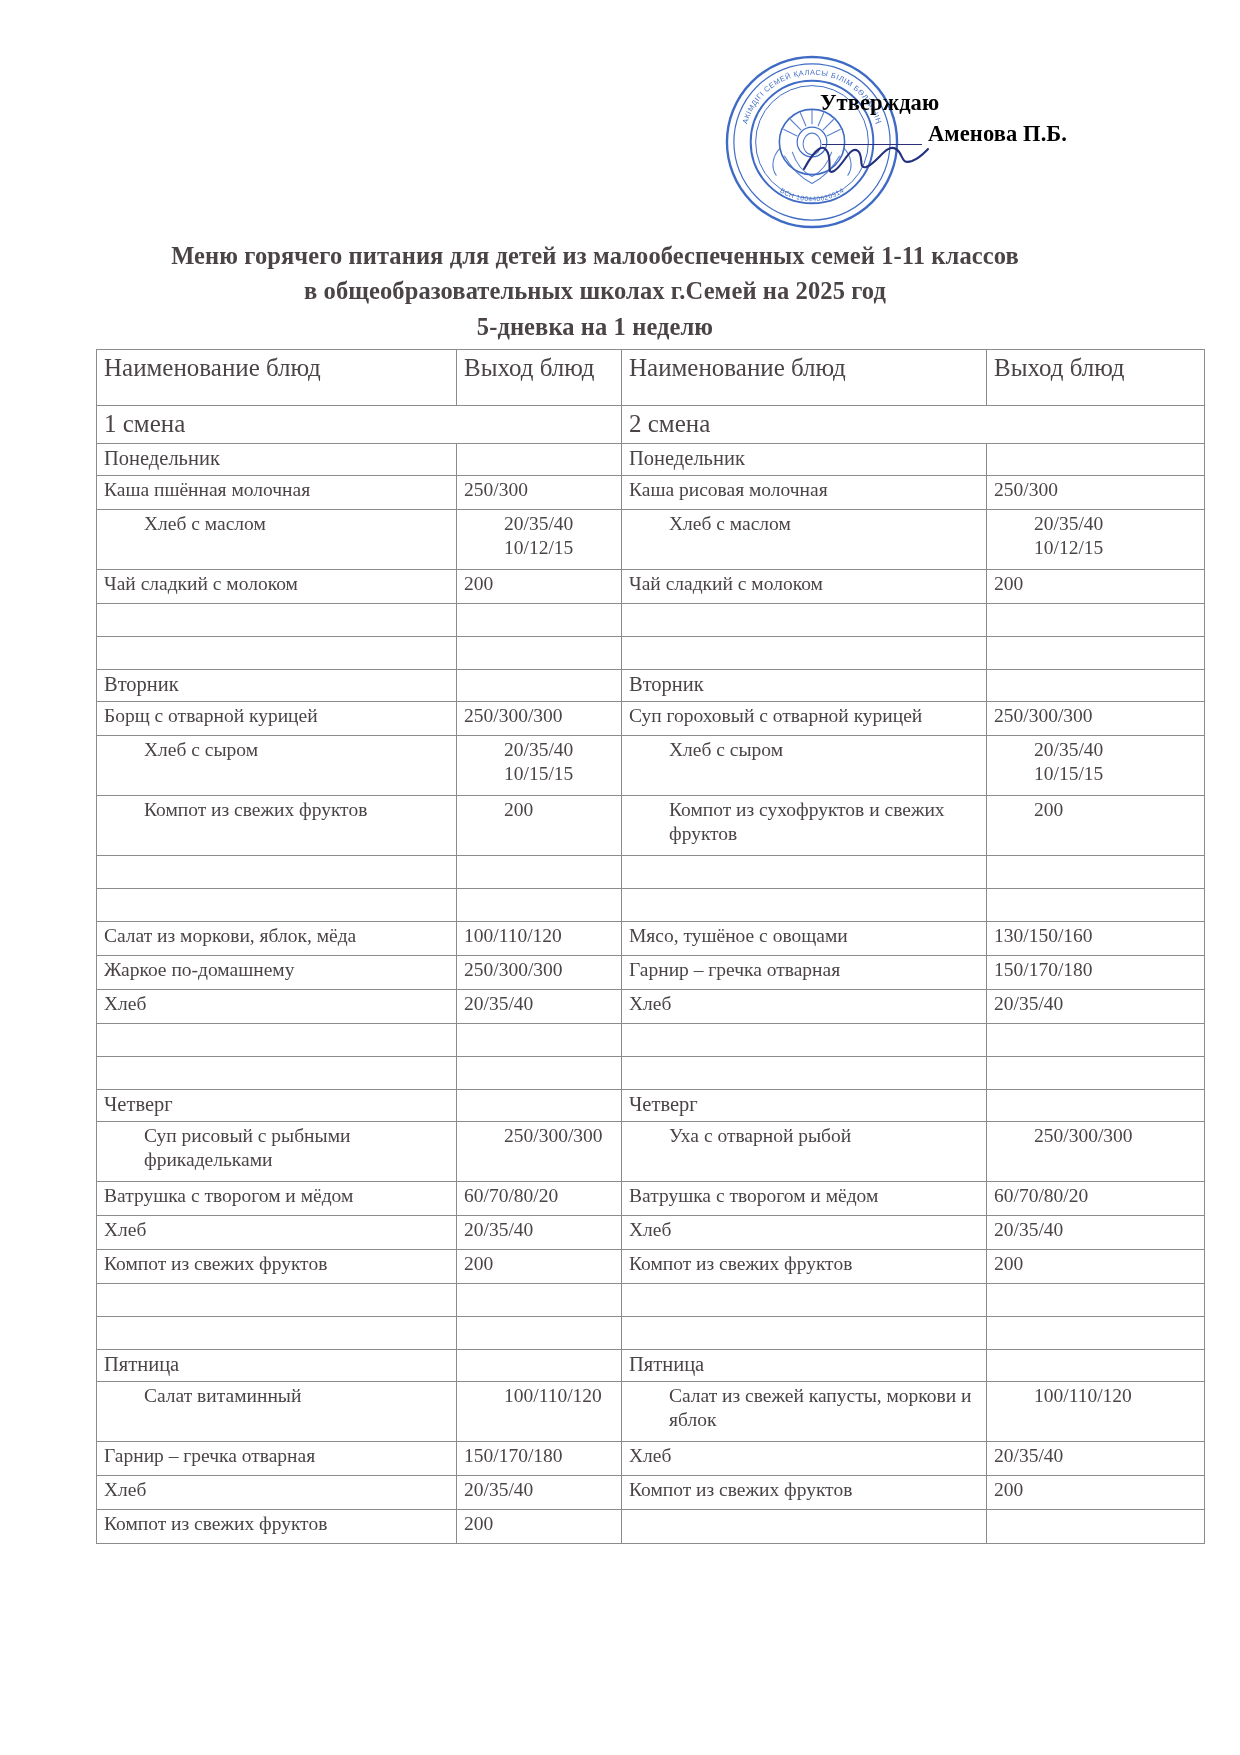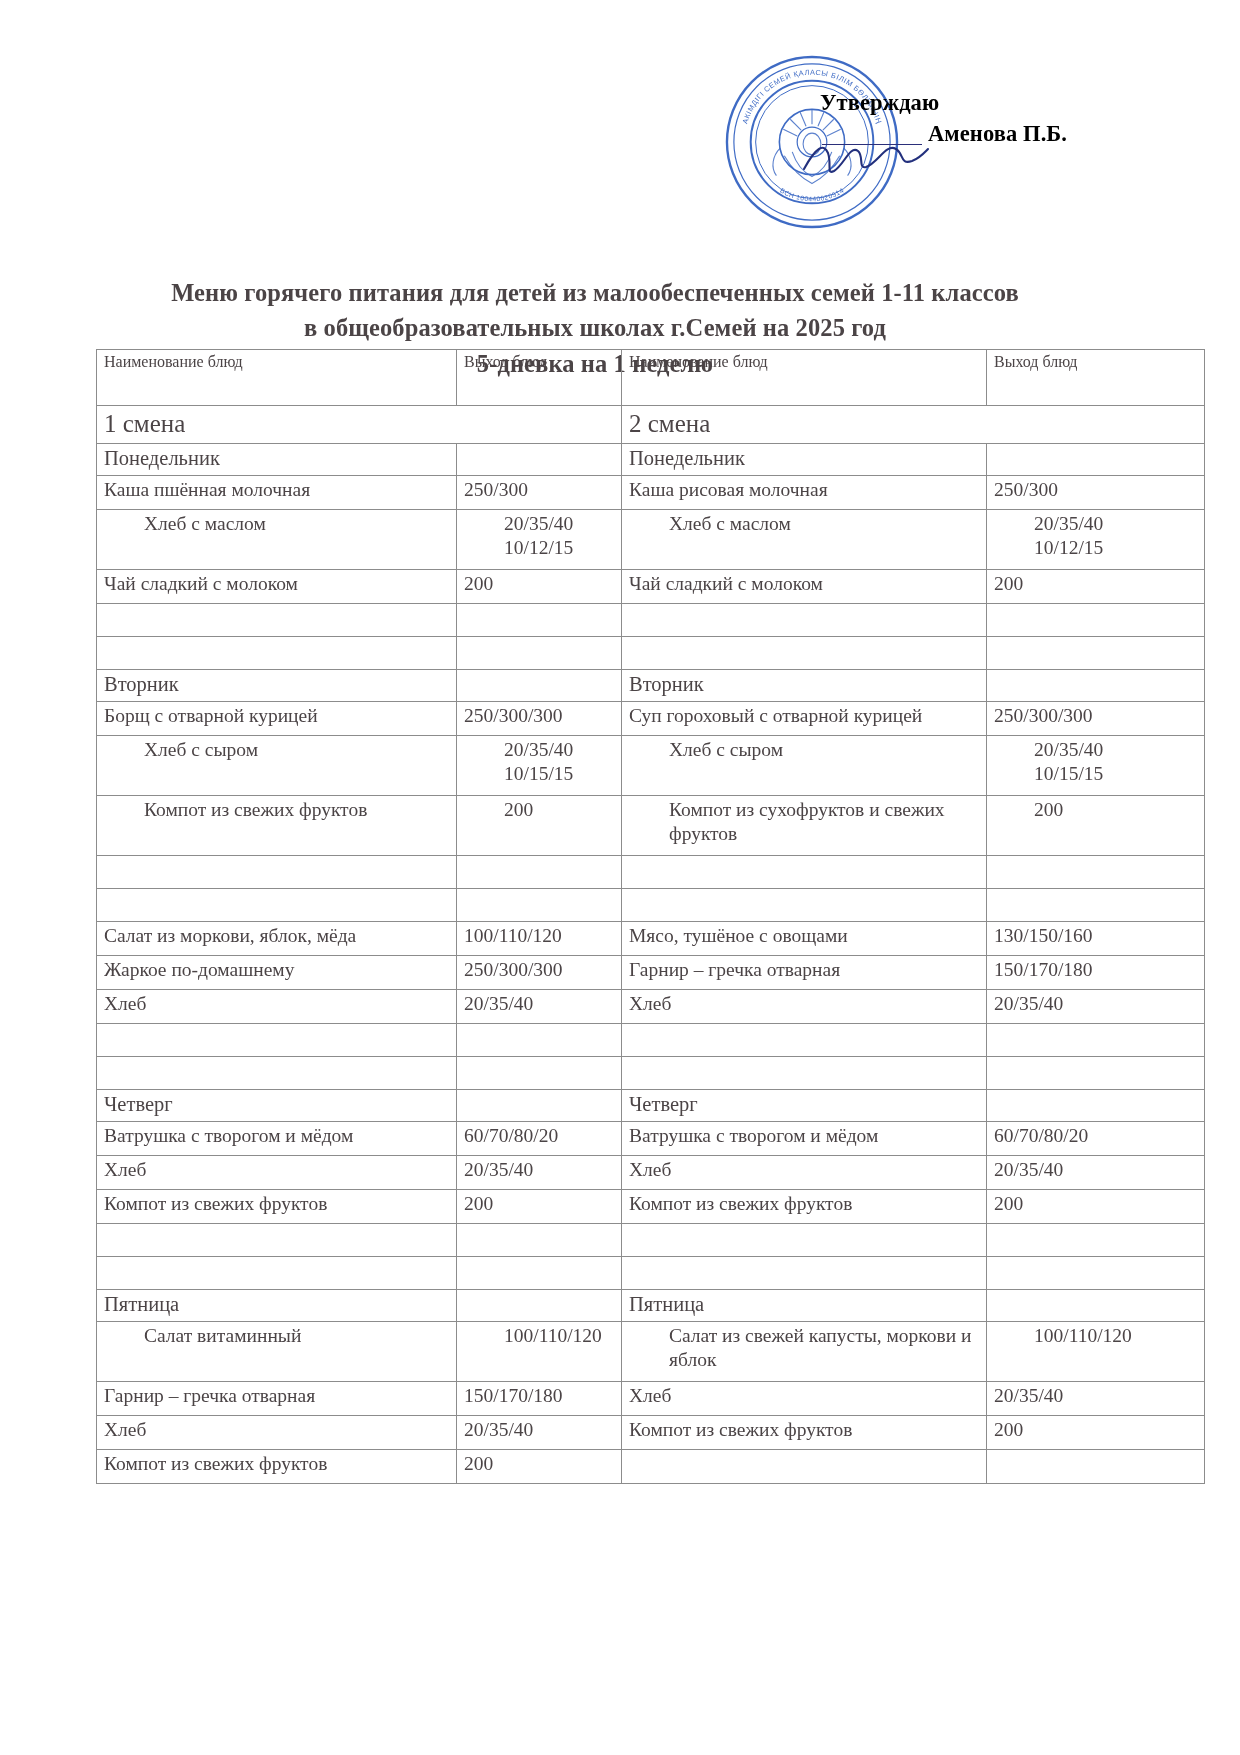--- a/index.html
+++ b/index.html
@@ -67,21 +67,20 @@
     position: absolute;
     left: 0;
     top: 238px;
     width: 1190px;
     text-align: center;
     font-size: 24.5px;
     font-weight: bold;
     line-height: 1.44;
     color: #4b4446;
     letter-spacing: 0.1px;
-    margin-top: 37px;
   }
 
   
   .table-wrap {
     position: absolute;
     left: 96px;
     top: 349px;
     width: 1160px;
   }
   table.menu {
@@ -100,21 +99,21 @@
     border: 1px solid #8c8c8c;
     padding: 2px 7px 3px 7px;
     vertical-align: top;
     font-weight: normal;
     text-align: left;
     line-height: 1.26;
   }
   .hdr td {
     text-align: center;
     font-weight: bold;
-    font-size: 16px;
+    font-size: 25px;
     height: 50px;
     vertical-align: top;
     padding-top: 4px;
   }
   .shift td {
     text-align: center;
     font-weight: bold;
     font-size: 25px;
     height: 26px;
     padding-top: 0;
@@ -335,20 +334,29 @@
             <td></td>
             <td></td>
           </tr>
 
       <tr class="day">
         <td>Четверг</td>
         <td></td>
         <td>Четверг</td>
         <td></td>
       </tr>
+      <tr class="row tall">
+        <td class="nm">
+          <span class="ln2">Суп рисовый с рыбными</span>
+          <span class="ln2">фрикадельками</span>
+        </td>
+        <td>250/300/300</td>
+        <td class="nm">Уха с отварной рыбой</td>
+        <td>250/300/300</td>
+      </tr>
       <tr class="row">
         <td class="nm">Ватрушка с творогом и мёдом</td>
         <td>60/70/80/20</td>
         <td class="nm">Ватрушка с творогом и мёдом</td>
         <td>60/70/80/20</td>
       </tr>
       <tr class="row">
         <td class="nm">Хлеб</td>
         <td>20/35/40</td>
         <td class="nm">Хлеб</td>

